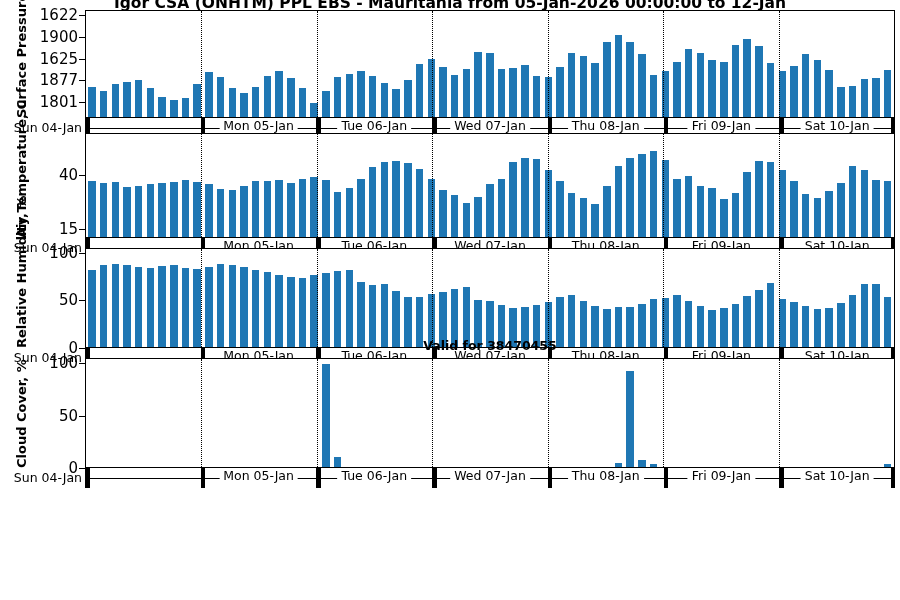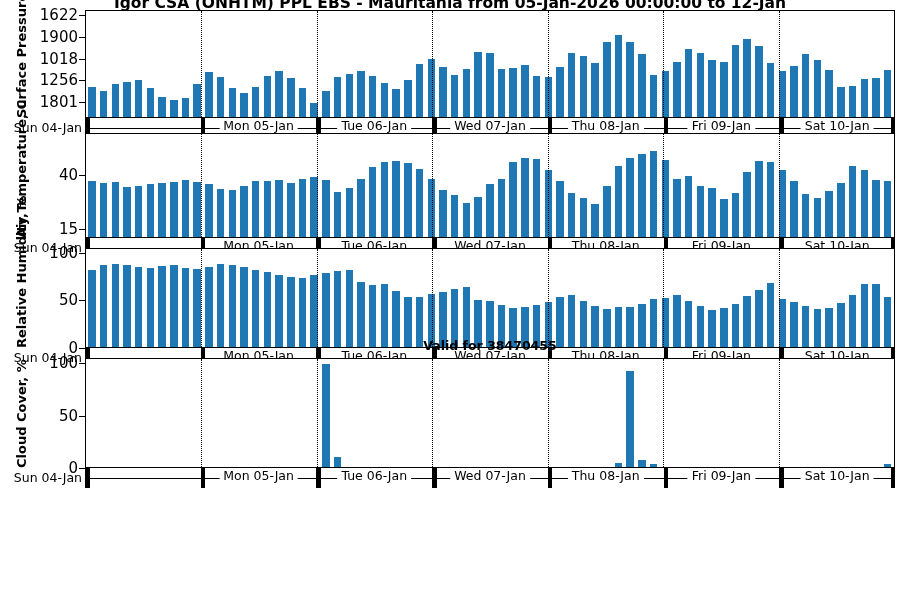--- a/index.html
+++ b/index.html
@@ -378,22 +378,22 @@
         <div class="vline" style="left: 85.7143%;"></div>
       </div>
     </div>
     <div class="ytickmark" style="left: 79px; top: 101.8px;"></div>
     <div class="ytickmark" style="left: 79px; top: 80.2px;"></div>
     <div class="ytickmark" style="left: 79px; top: 58.6px;"></div>
     <div class="ytickmark" style="left: 79px; top: 37px;"></div>
     <div class="ytickmark" style="left: 79px; top: 15.4px;"></div>
     <div class="ylabels" style="left: 18px; top: 10px; height: 108px;">
       <div class="ytick" style="top: 91.8px;">1801</div>
-      <div class="ytick" style="top: 70.2px;">1256</div>
-      <div class="ytick" style="top: 48.6px;">1018</div>
+      <div class="ytick" style="top: 70.2px;">1877</div>
+      <div class="ytick" style="top: 48.6px;">1625</div>
       <div class="ytick" style="top: 27px;">1900</div>
       <div class="ytick" style="top: 5.4px;">1622</div>
     </div>
     <div class="axlabel" style="left: 14px; top: 118px;">Surface Pressure, hPa</div>
     <div class="daystrip" style="top: 118px;">
       <div class="dayline"></div>
       <div class="daytick" style="left: 0%; margin-left: 0px;"></div>
       <div class="daytick" style="left: 14.2857%; margin-left: 0px;"></div>
       <div class="daytick" style="left: 28.5714%; margin-left: 0px;"></div>
       <div class="daytick" style="left: 42.8571%; margin-left: 0px;"></div>

